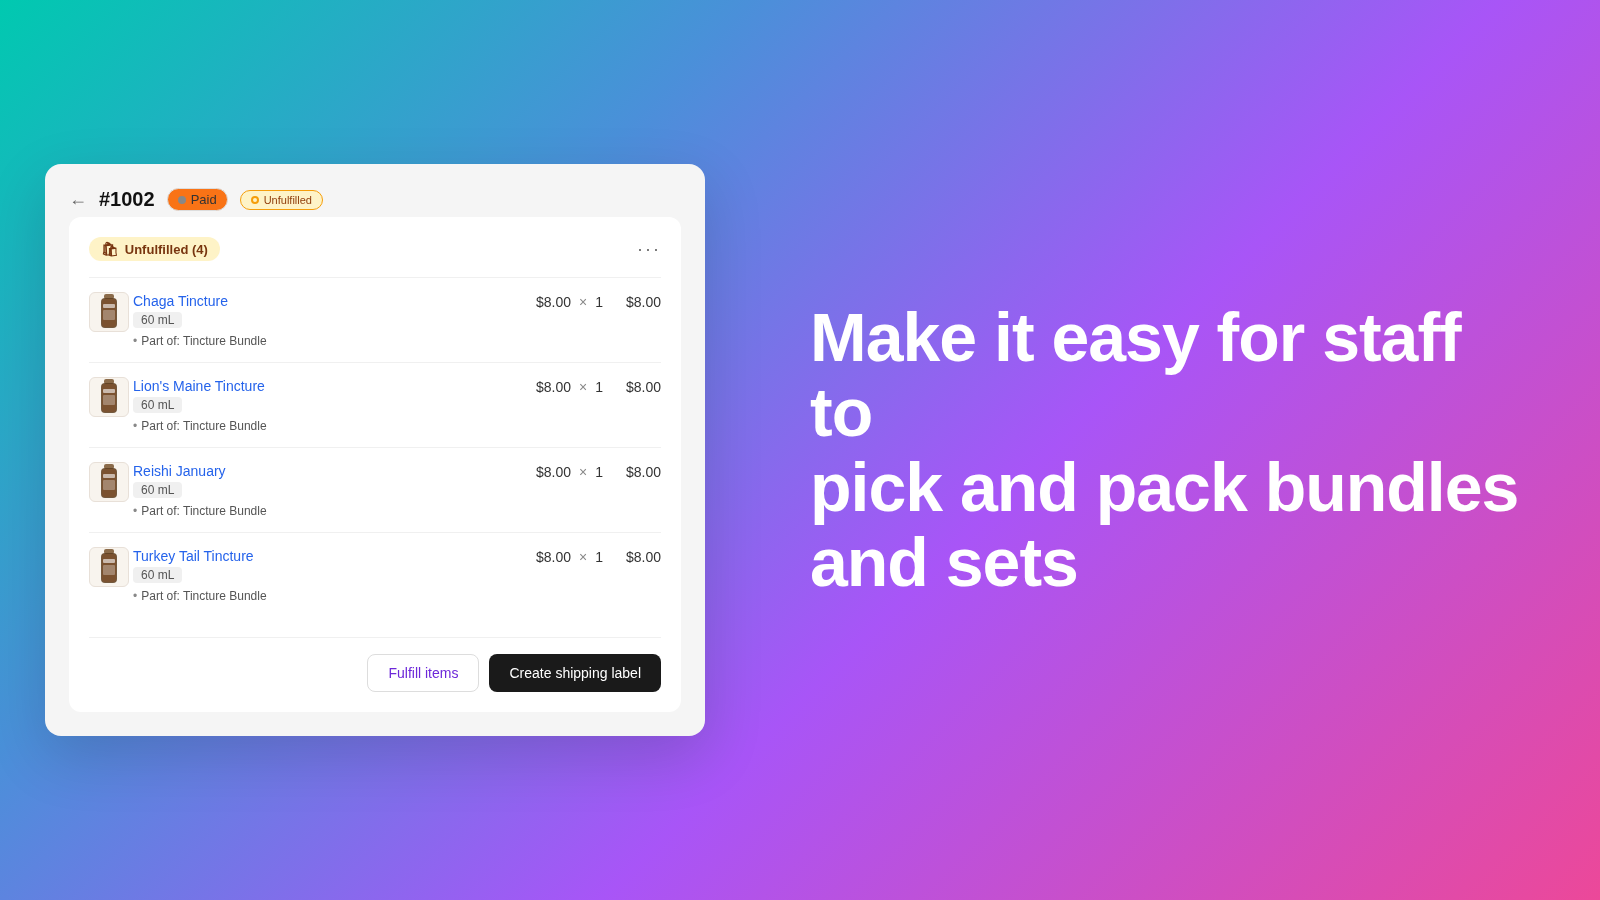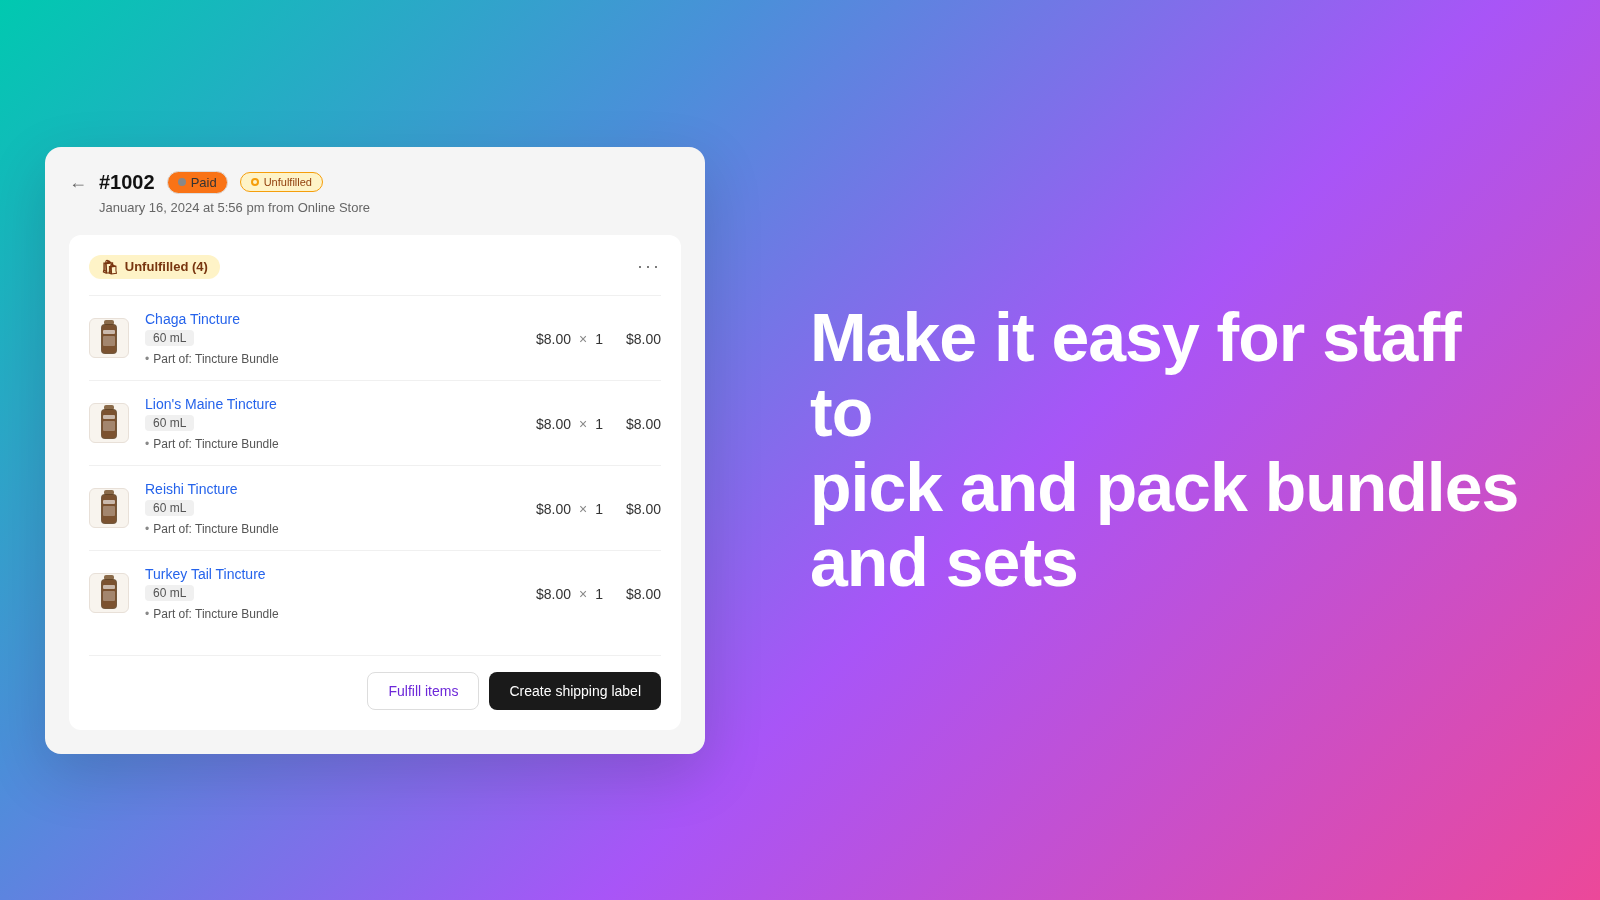--- a/index.html
+++ b/index.html
@@ -135,24 +135,24 @@
 
     .more-options {
       color: #666;
       font-size: 18px;
       letter-spacing: 2px;
       cursor: pointer;
     }
 
     .product-row {
       display: flex;
-      align-items: center;
+      align-items: flex-start;
       padding: 14px 0;
       border-top: 1px solid #f0f0f0;
-      gap: 16px;
+      gap: 4px;
     }
 
     .product-image {
       width: 40px;
       height: 40px;
       background: #f8f4ee;
       border-radius: 6px;
       border: 1px solid #e8e0d8;
       display: flex;
       align-items: center;
@@ -284,21 +284,20 @@
   <div class="order-card">
     <div class="order-header">
       <span class="back-arrow">←</span>
       <span class="order-number">#1002</span>
       <span class="badge-paid">Paid</span>
       <span class="badge-unfulfilled">
         <span class="badge-unfulfilled-dot"></span>
         <span>Unfulfilled</span>
       </span>
     </div>
-    <div class="order-meta">January 16, 2024 at 5:56 pm from Online Store</div>
 
     <div class="fulfillment-section">
       <div class="fulfillment-header">
         <div class="unfulfilled-badge">
           <span class="unfulfilled-badge-icon">🛍</span>
           <span>Unfulfilled (4)</span>
         </div>
         <span class="more-options">···</span>
       </div>
 
@@ -351,21 +350,21 @@
       <div class="product-image">
         <svg width="28" height="36" viewBox="0 0 28 36" fill="none" xmlns="http://www.w3.org/2000/svg">
           <rect x="9" y="0" width="10" height="5" rx="2" fill="#8B6B4A"></rect>
           <rect x="6" y="4" width="16" height="30" rx="4" fill="#5C3D1E" opacity="0.85"></rect>
           <rect x="7" y="5" width="14" height="28" rx="3" fill="#7B5230"></rect>
           <rect x="8" y="10" width="12" height="4" rx="1" fill="#fff" opacity="0.6"></rect>
           <rect x="8" y="16" width="12" height="10" rx="1" fill="#fff" opacity="0.3"></rect>
         </svg>
       </div>
       <div class="product-info">
-        <a class="product-name">Reishi Tincture</a>
+        <a class="product-name">Reishi January</a>
         <div><span class="product-variant">60 mL</span></div>
         <div class="product-bundle">Part of: Tincture Bundle</div>
       </div>
       <div class="product-pricing">
         <span class="price">$8.00</span>
         <span class="qty-separator">×</span>
         <span class="qty">1</span>
         <span class="total-price">$8.00</span>
       </div>
     </div>

